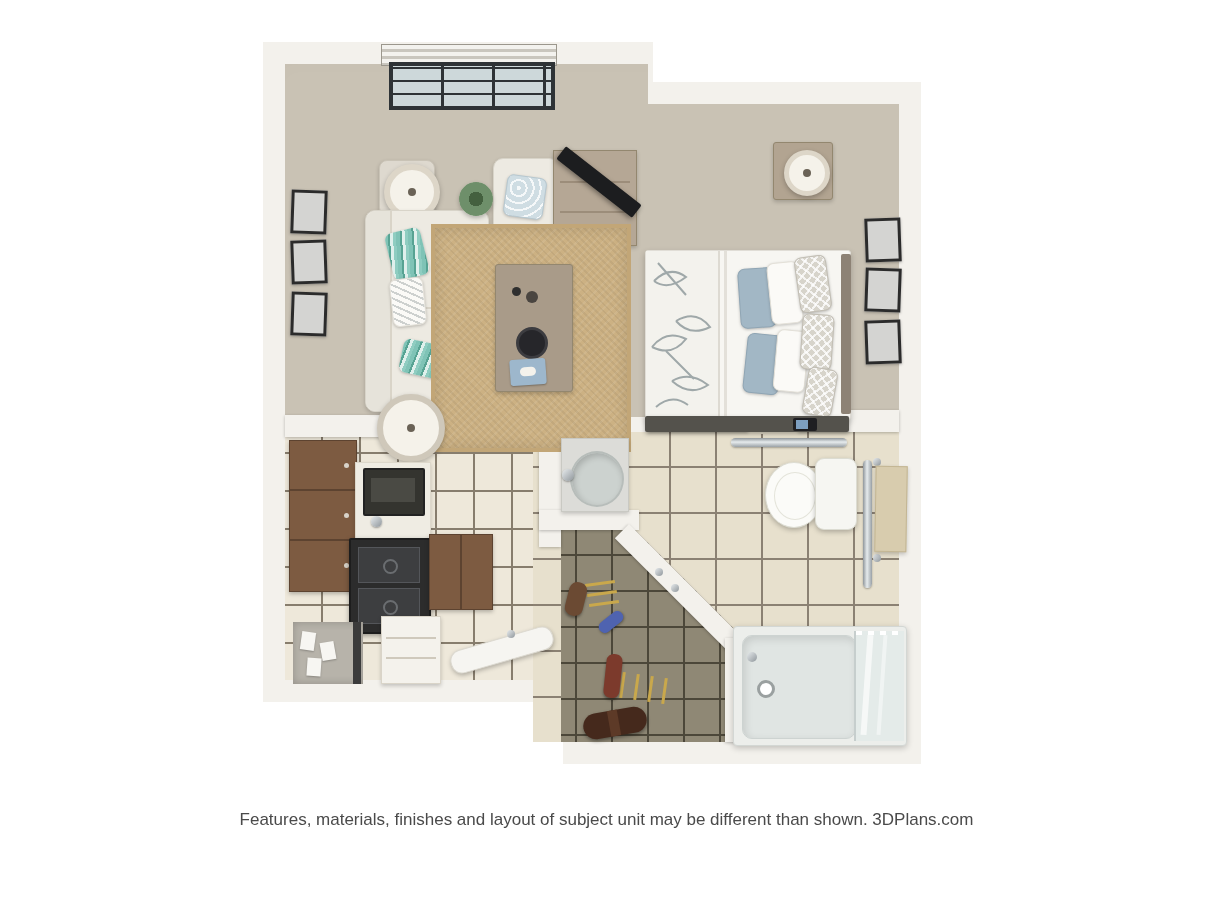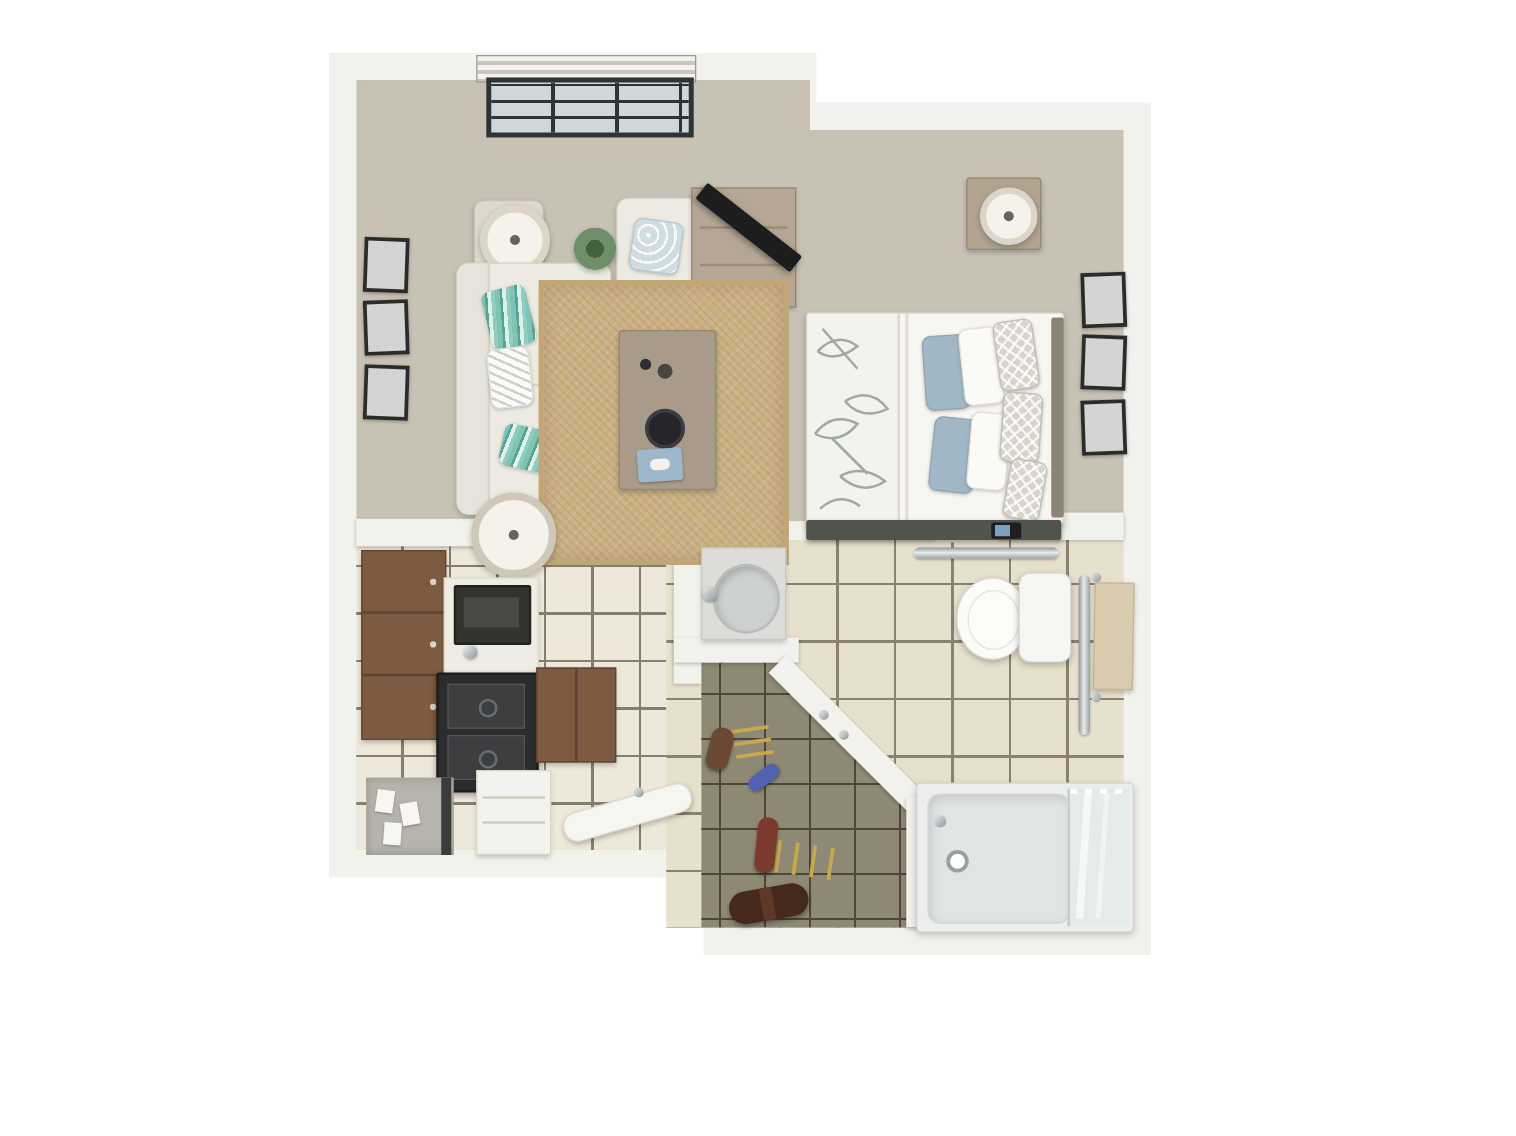--- a/index.html
+++ b/index.html
@@ -229,14 +229,15 @@
     <div class="abs" style="left:352px;top:612px;width:16px;height:44px;border-radius:7px;background:#7c3a2c;transform:rotate(6deg);box-shadow:0 2px 3px rgba(0,0,0,.4);"></div>
     <div class="abs" style="left:330px;top:668px;width:64px;height:26px;border-radius:13px;background:#45291c;transform:rotate(-10deg);box-shadow:0 2px 4px rgba(0,0,0,.4);">
       <div class="abs" style="left:26px;top:0;width:10px;height:26px;background:#5d3a27;"></div>
     </div>
     <div class="abs" style="left:402px;top:526px;width:8px;height:8px;border-radius:50%;background:linear-gradient(135deg,#e7ebed,#8f969b);"></div>
     <div class="abs" style="left:418px;top:542px;width:8px;height:8px;border-radius:50%;background:linear-gradient(135deg,#e7ebed,#8f969b);"></div>
 
   </div>
 
   <div class="disclaimer">
+    <p>Features, materials, finishes and layout of subject unit may be different than shown. 3DPlans.com</p>
   </div>
 </div>
 
 </body></html>

